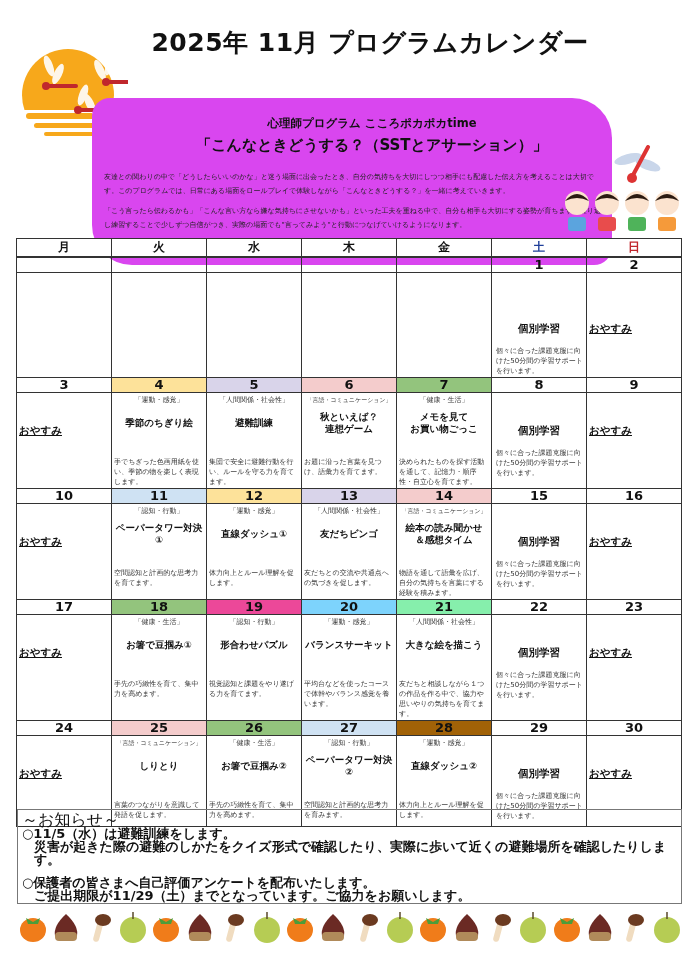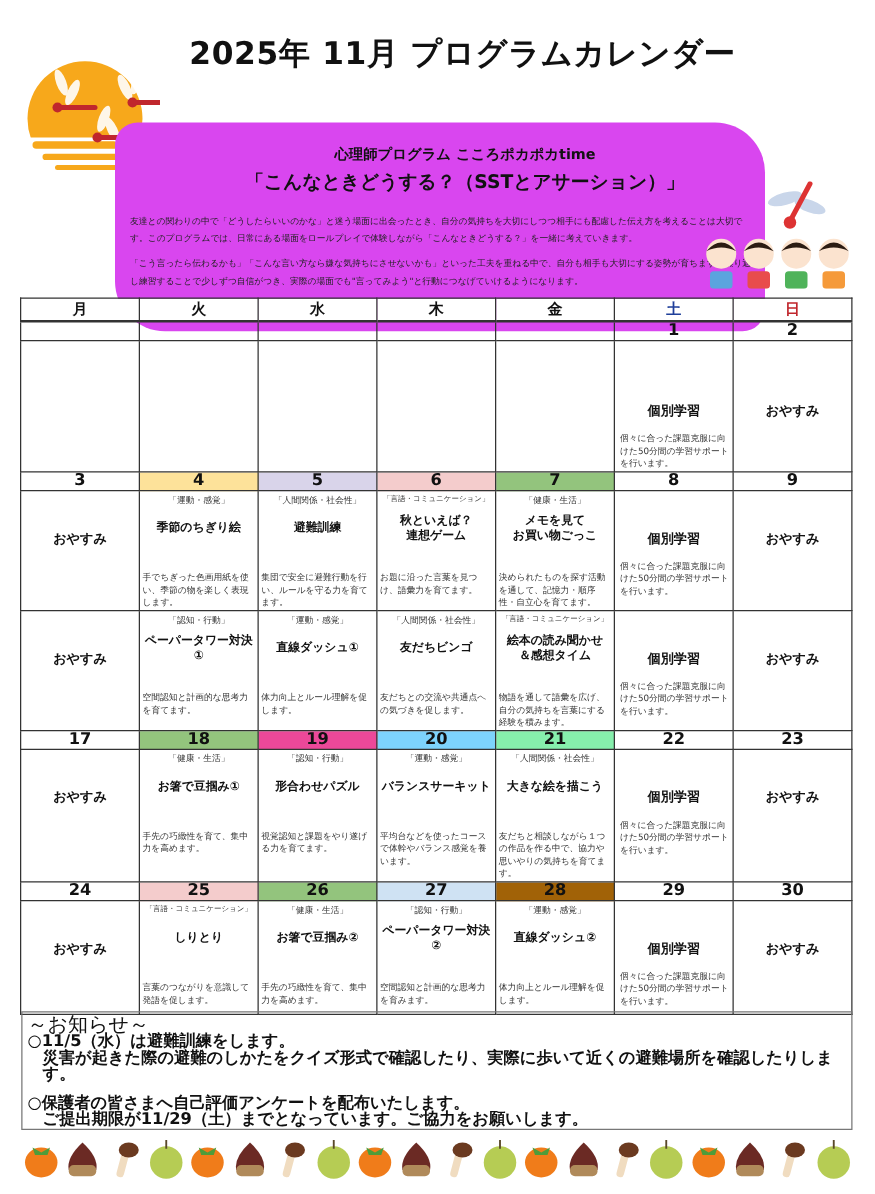--- a/index.html
+++ b/index.html
@@ -25,21 +25,21 @@
   table.cal th { font-size: 12px; font-weight: bold; height: 16px; background: #fff; border-bottom: 2px solid #333; }
   th.sat { color: #1f3f9a; }
   th.sun-h { color: #c0272d; }
   td.num { height: 15px; text-align: center; font-weight: bold; font-size: 13px; line-height: 14px; padding: 0; }
   td.body { height: 91px; vertical-align: top; padding: 1px 2px; position: relative; }
   td.body.first { height: 95px; }
   .cat { font-size: 7px; text-align: center; color: #333; height: 12px; line-height: 12px; white-space: nowrap; overflow: hidden; }
   .cat.small { font-size: 6px; }
   .prog { font-size: 9.5px; font-weight: bold; text-align: center; height: 30px; display: flex; align-items: center; justify-content: center; line-height: 12px; margin-top: 2px; }
   .desc { font-size: 7px; line-height: 10px; color: #333; margin-top: 19px; }
-  .off { font-size: 10.5px; font-weight: bold; text-align: center; margin-top: 30px; }
+  .off { font-size: 10.5px; font-weight: bold; margin-top: 30px; text-decoration: underline; }
   .indiv { font-size: 10.5px; font-weight: bold; text-align: center; margin-top: 30px; }
   .indiv-desc { font-size: 7px; line-height: 10px; color: #333; margin-top: 10px; padding-left: 2px; }
   .first .indiv { margin-top: 48px; }
   .first .off { margin-top: 48px; }
 
   .notice { position: absolute; left: 17px; top: 809px; width: 665px; height: 95px; border: 1.5px solid #777; padding: 3px 4px; }
   .notice .nt { font-size: 16px; font-weight: normal; line-height: 14px; }
   .notice .ln { font-size: 13px; font-weight: bold; line-height: 13px; }
   .notice .ind { padding-left: 12px; }
   .notice .gap { height: 10px; }
@@ -184,20 +184,29 @@
         </td>
         <td class="body">
           <div class="indiv">個別学習</div>
           <div class="indiv-desc">個々に合った課題克服に向けた50分間の学習サポートを行います。</div>
         </td>
         <td class="body">
           <div class="off">おやすみ</div>
         </td>
       </tr>
       <tr>
+        <td class="num">10</td>
+        <td class="num" style="background: rgb(207, 226, 243);">11</td>
+        <td class="num" style="background: rgb(253, 226, 154);">12</td>
+        <td class="num" style="background: rgb(217, 212, 234);">13</td>
+        <td class="num" style="background: rgb(244, 204, 204);">14</td>
+        <td class="num">15</td>
+        <td class="num">16</td>
+      </tr>
+      <tr>
         <td class="body">
           <div class="off">おやすみ</div>
         </td>
         <td class="body">
           <div class="cat">「認知・行動」</div>
           <div class="prog" style="white-space: pre-line;">ペーパータワー対決
 ①</div>
           <div class="desc">空間認知と計画的な思考力を育てます。</div>
         </td>
         <td class="body">

